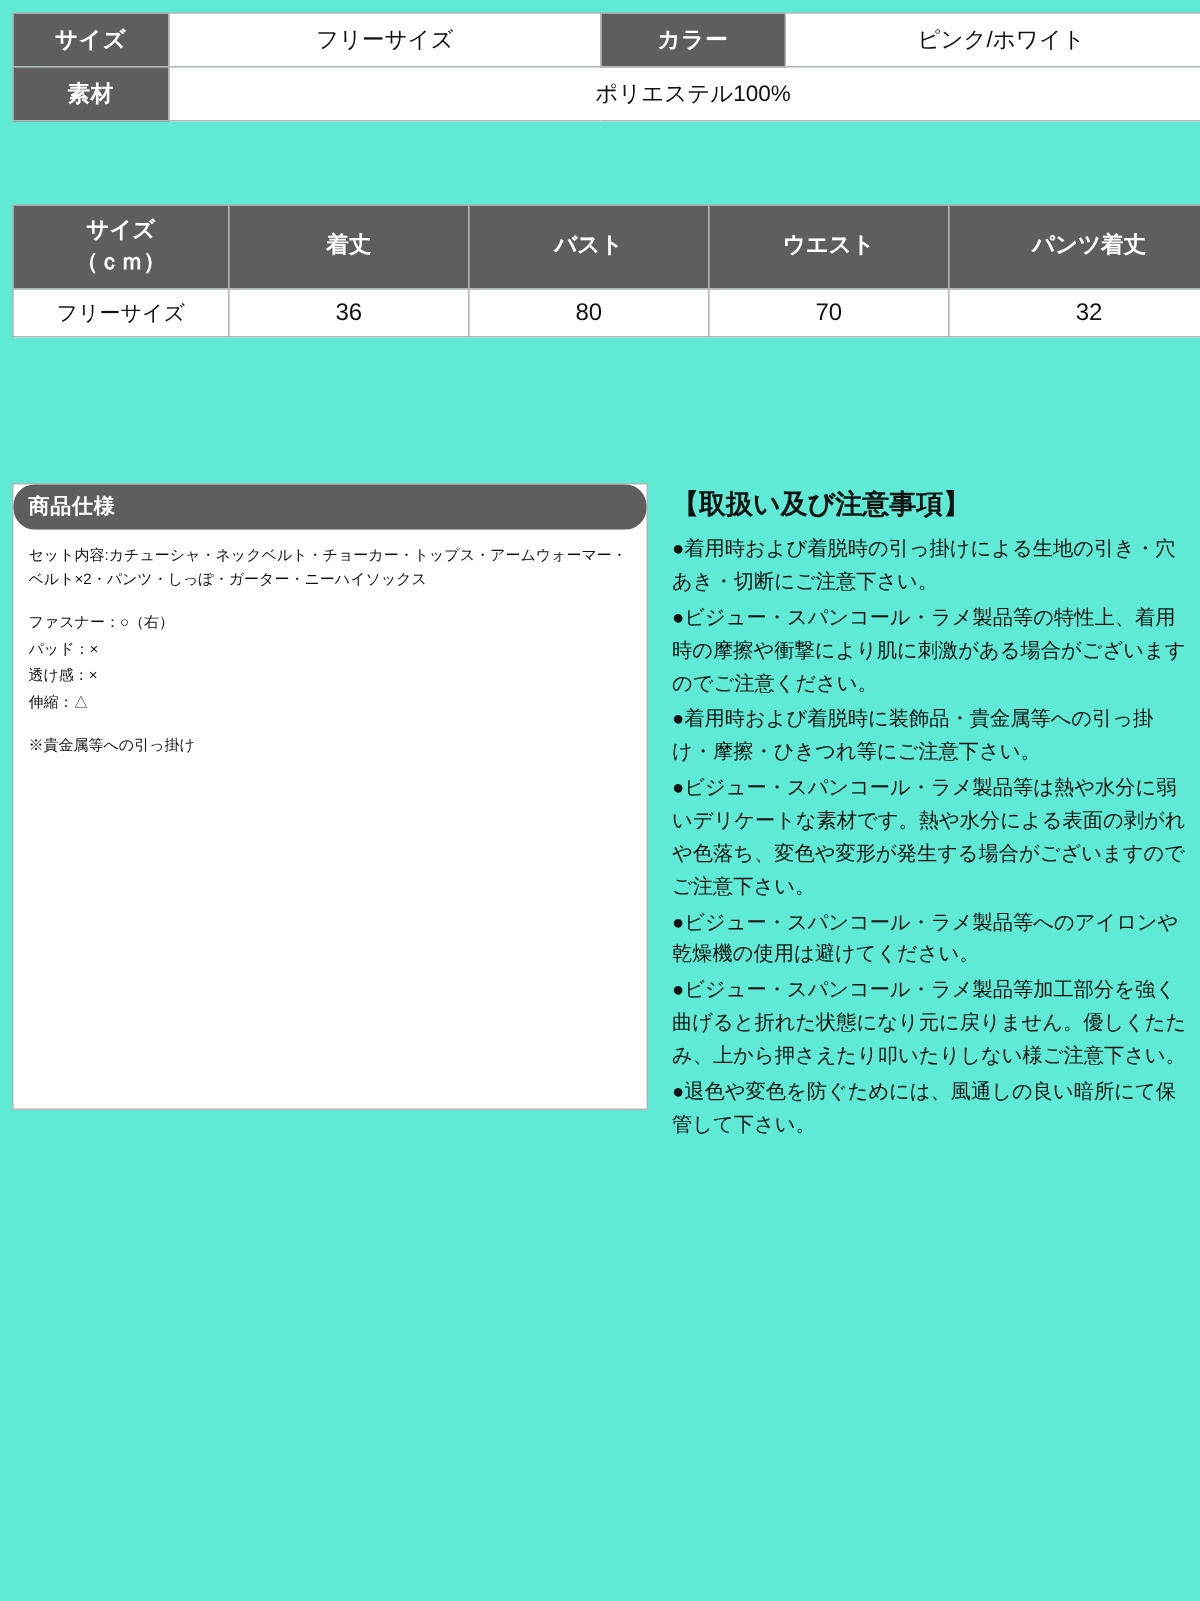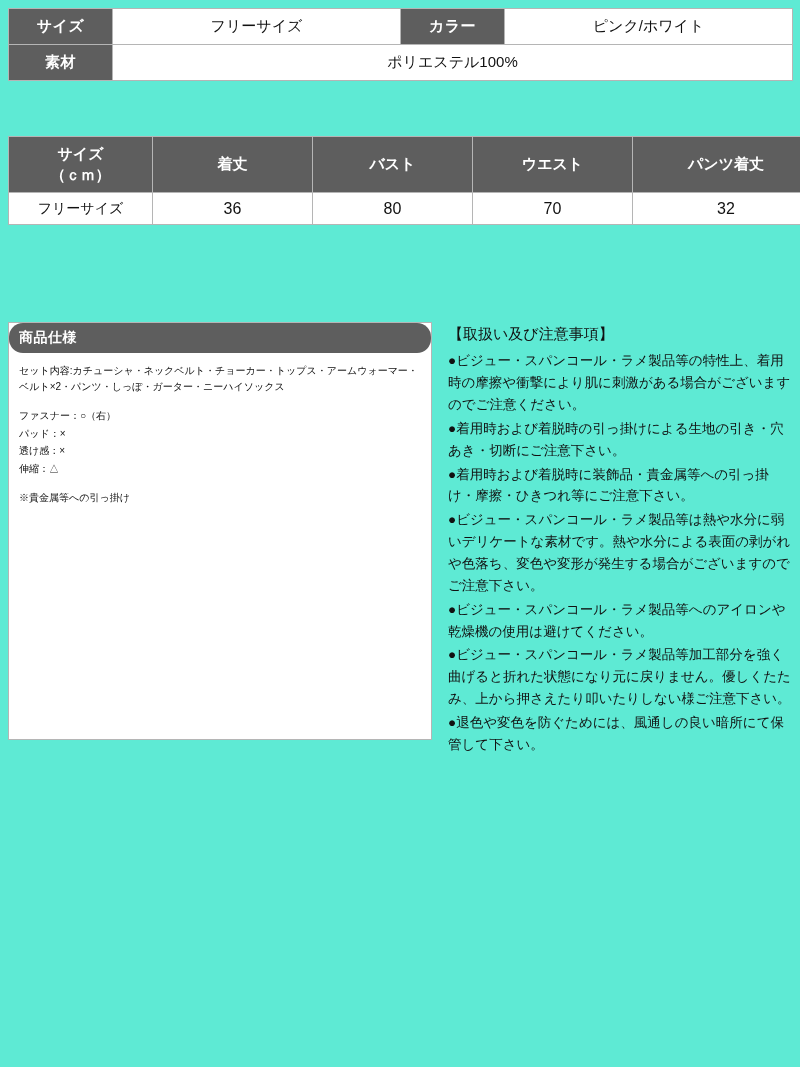--- a/index.html
+++ b/index.html
@@ -113,22 +113,22 @@
     position: absolute;
     left: 448px;
     top: 322px;
     width: 344px;
     font-size: 13.5px;
     line-height: 1.62;
     color: #111111;
   }
   .right-panel .rp-title {
     margin: 0 0 4px 0;
-    font-weight: normal;
-    font-size: 15px;
+    font-weight: bold;
+    font-size: 18px;
   }
   .right-panel ul {
     list-style: none;
     margin: 0;
     padding: 0;
   }
   .right-panel li {
     margin: 0 0 2px 0;
     text-indent: 0;
   }
@@ -136,21 +136,21 @@
 </head>
 <body>
 
 <div class="page">
 
   <table class="spec-table">
     <tbody>
       <tr>
         <td class="hdr" style="width:104px">サイズ</td>
         <td class="val" style="width:288px">フリーサイズ</td>
-        <td class="hdr" style="width:104px">カラー</td>
+        <td class="hdr" style="width:123px">カラー</td>
         <td class="val" style="width:288px">ピンク/ホワイト</td>
       </tr>
       <tr>
         <td class="hdr">素材</td>
         <td class="val" colspan="3">ポリエステル100%</td>
       </tr>
     </tbody>
   </table>
 
   <table class="meas-table">
@@ -186,22 +186,22 @@
       <p class="tight">透け感：×</p>
       <p class="tight">伸縮：△</p>
       <div class="gap"></div>
       <p>※貴金属等への引っ掛け</p>
     </div>
   </div>
 
   <div class="right-panel">
     <p class="rp-title">【取扱い及び注意事項】</p>
     <ul>
+      <li>●着用時および着脱時の引っ掛けによる生地の引き・穴あき・切断にご注意下さい。</li>
       <li>●ビジュー・スパンコール・ラメ製品等の特性上、着用時の摩擦や衝撃により肌に刺激がある場合がございますのでご注意ください。</li>
-      <li>●着用時および着脱時の引っ掛けによる生地の引き・穴あき・切断にご注意下さい。</li>
       <li>●着用時および着脱時に装飾品・貴金属等への引っ掛け・摩擦・ひきつれ等にご注意下さい。</li>
       <li>●ビジュー・スパンコール・ラメ製品等は熱や水分に弱いデリケートな素材です。熱や水分による表面の剥がれや色落ち、変色や変形が発生する場合がございますのでご注意下さい。</li>
       <li>●ビジュー・スパンコール・ラメ製品等へのアイロンや乾燥機の使用は避けてください。</li>
       <li>●ビジュー・スパンコール・ラメ製品等加工部分を強く曲げると折れた状態になり元に戻りません。優しくたたみ、上から押さえたり叩いたりしない様ご注意下さい。</li>
       <li>●退色や変色を防ぐためには、風通しの良い暗所にて保管して下さい。</li>
     </ul>
   </div>
 
 </div>
 

